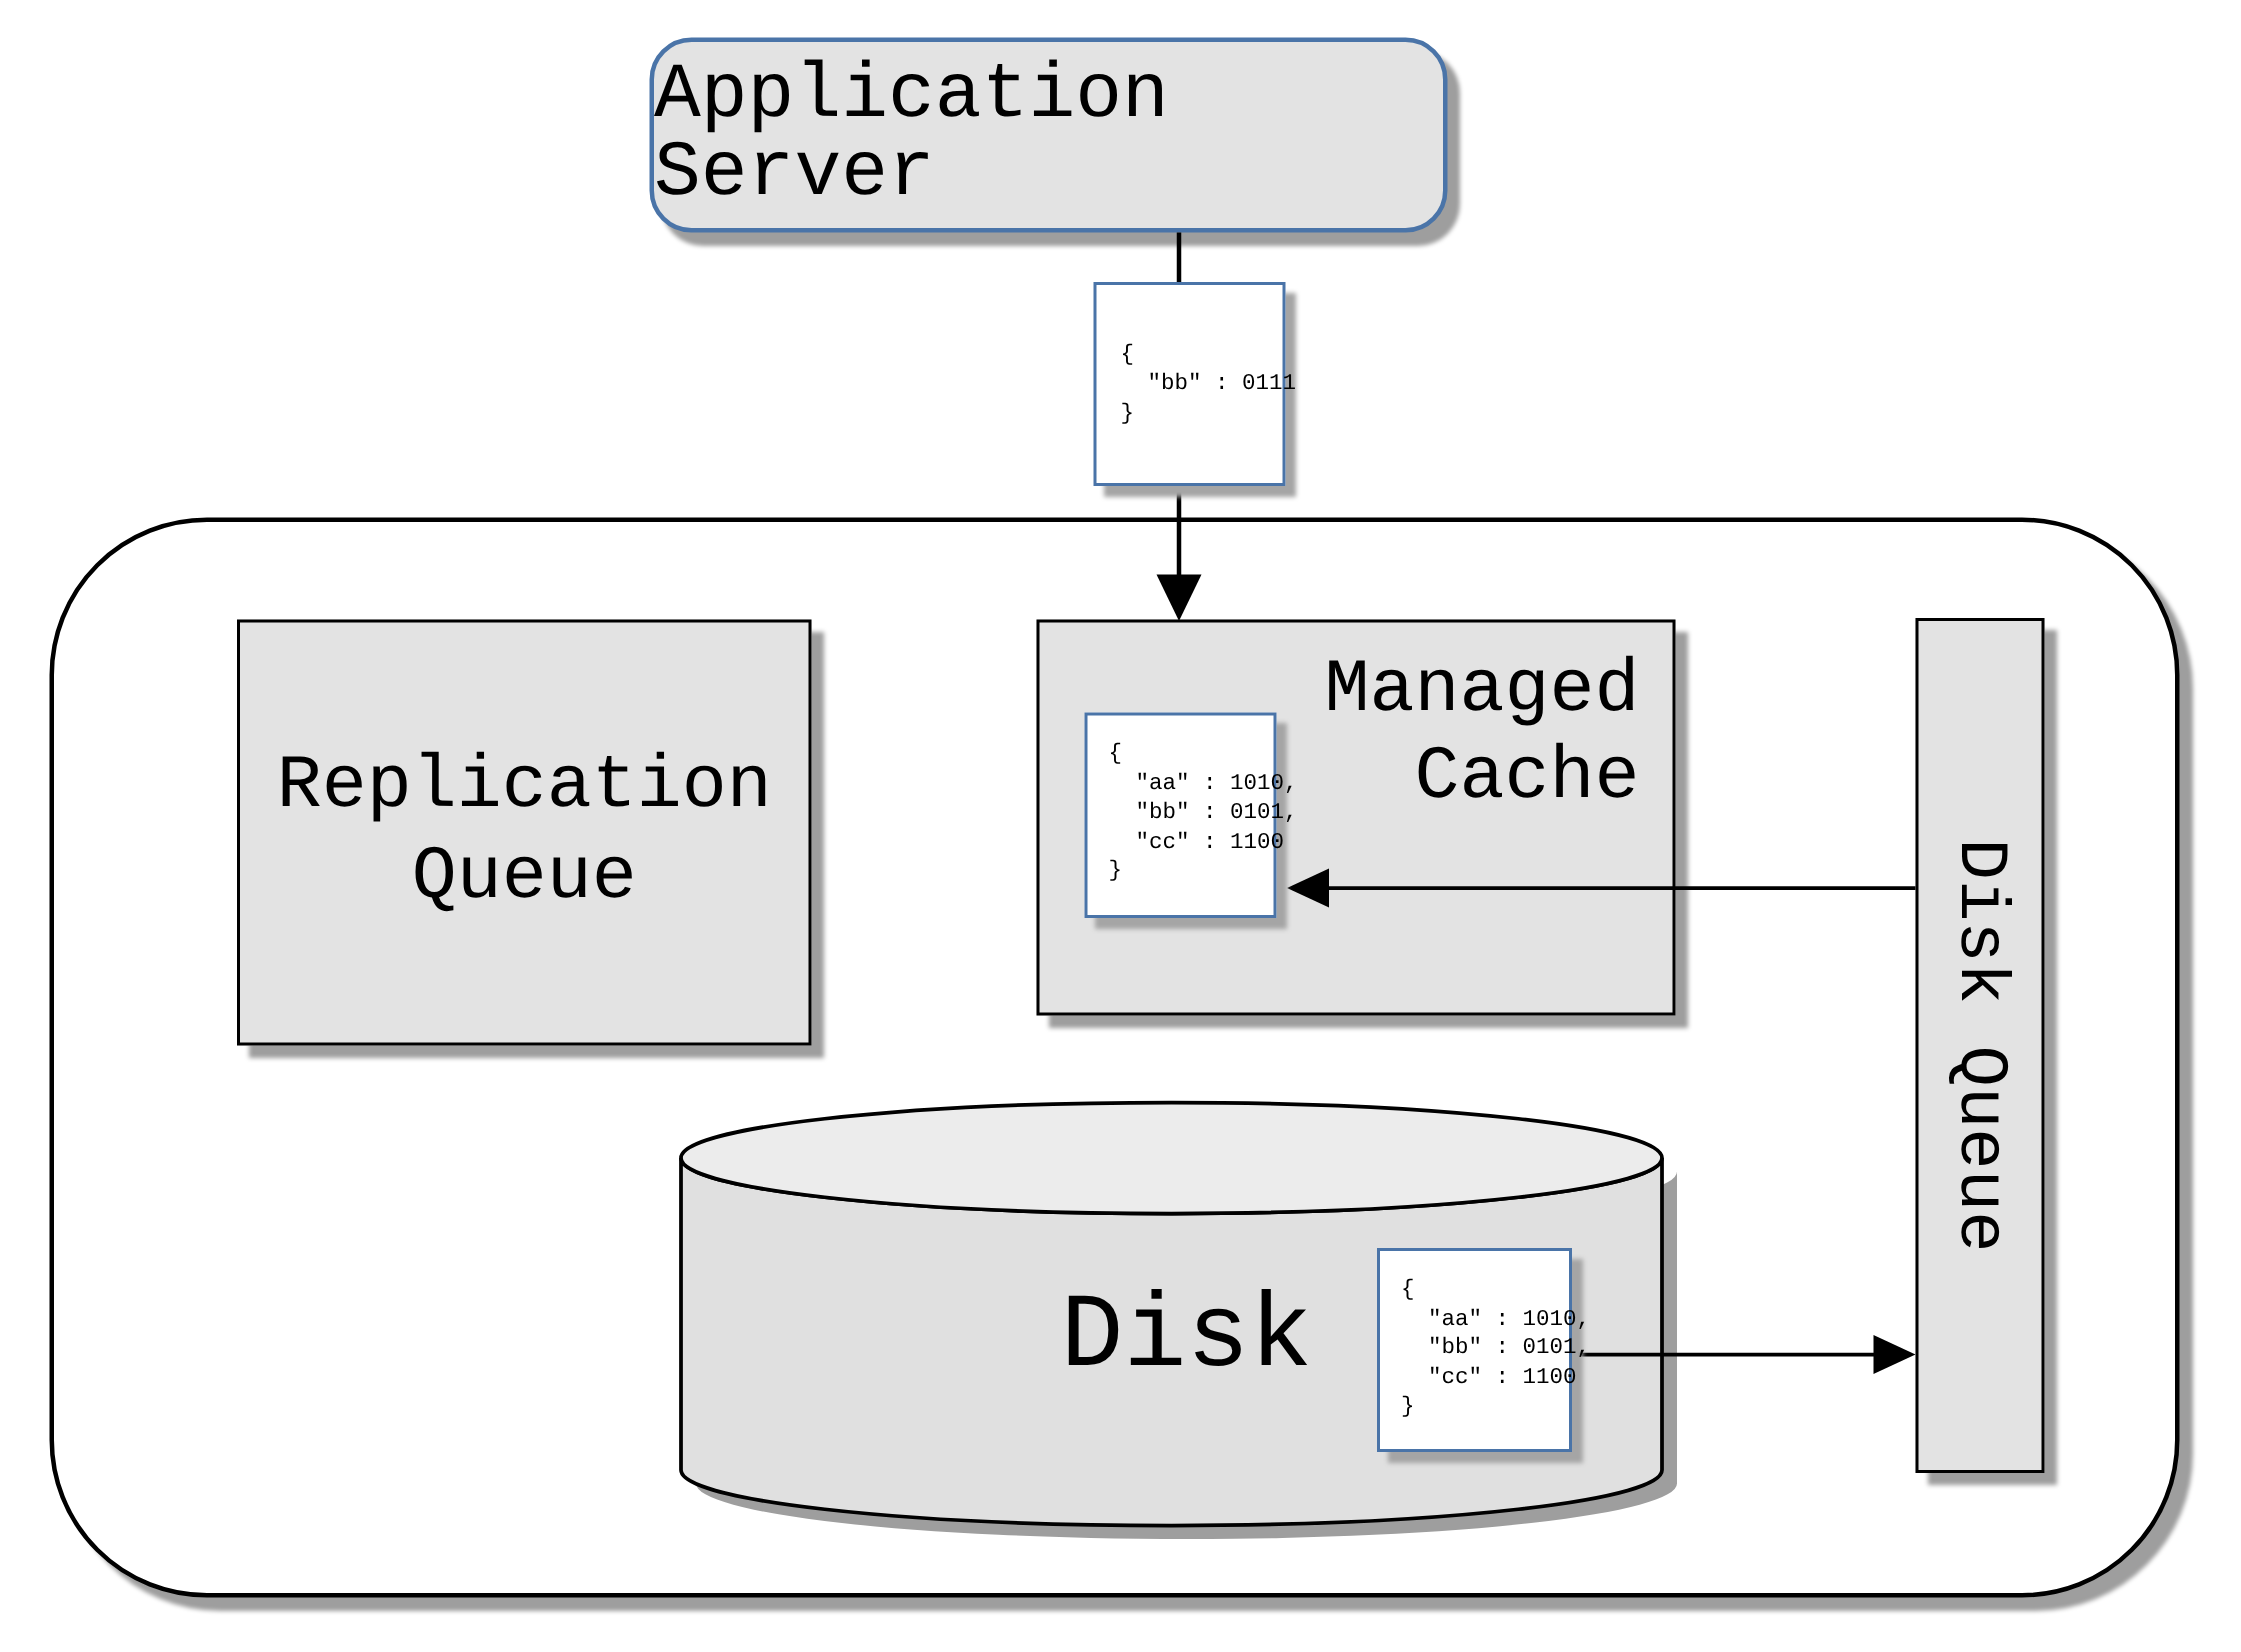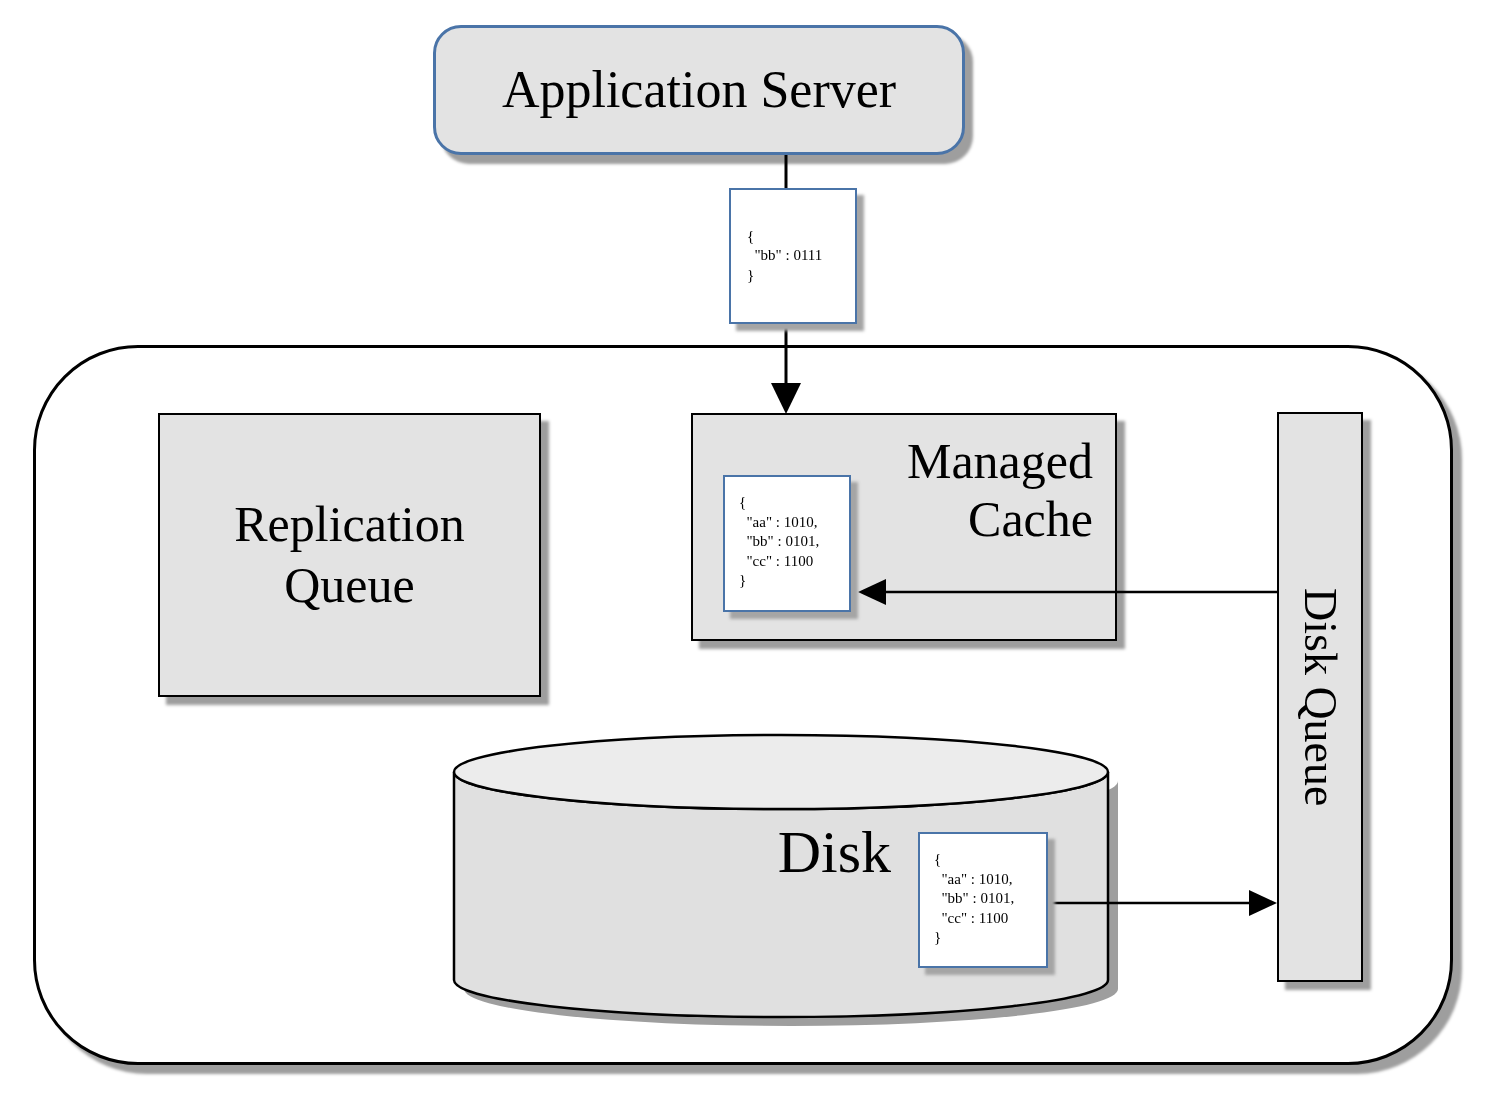--- a/index.html
+++ b/index.html
@@ -2,21 +2,21 @@
 <html><head>
 <meta charset="utf-8">
 <style>
   * { margin: 0; padding: 0; box-sizing: border-box; }
   html, body { background: #ffffff; }
   .canvas {
     position: relative;
     width: 1494px;
     height: 1101px;
     background: #ffffff;
-    font-family: Liberation Serif, serif;
+    font-family: Liberation Mono, monospace;
     color: #000000;
     overflow: hidden;
   }
 
   
   .app-server {
     position: absolute;
     left: 433px; top: 25px;
     width: 532px; height: 130px;
     background: #e3e3e3;
@@ -60,21 +60,21 @@
   .replication-queue {
     left: 158px; top: 413px;
     width: 383px; height: 284px;
     display: flex; align-items: center; justify-content: center;
   }
   .replication-queue .big-label {
     text-align: center; font-size: 50px; line-height: 61px;
   }
   .managed-cache {
     left: 691px; top: 413px;
-    width: 426px; height: 228px;
+    width: 426px; height: 264px;
   }
   .cache-label {
     position: absolute;
     right: 22px; top: 17px;
     text-align: right;
     font-size: 50px;
     line-height: 58px;
   }
   .disk-queue {
     left: 1277px; top: 412px;
@@ -89,24 +89,24 @@
   }
 
   
   .cylinder {
     position: absolute;
     left: 448px; top: 728px;
     z-index: 2;
   }
   .disk-label {
     position: absolute;
-    left: 691px; top: 822px;
+    left: 691px; top: 858px;
     width: 200px;
-    text-align: right;
-    font-size: 60px;
+    text-align: center;
+    font-size: 70px;
     line-height: 1;
     z-index: 2;
   }
 
   
   .arrows {
     position: absolute;
     left: 0; top: 0;
     z-index: 3;
     pointer-events: none;

